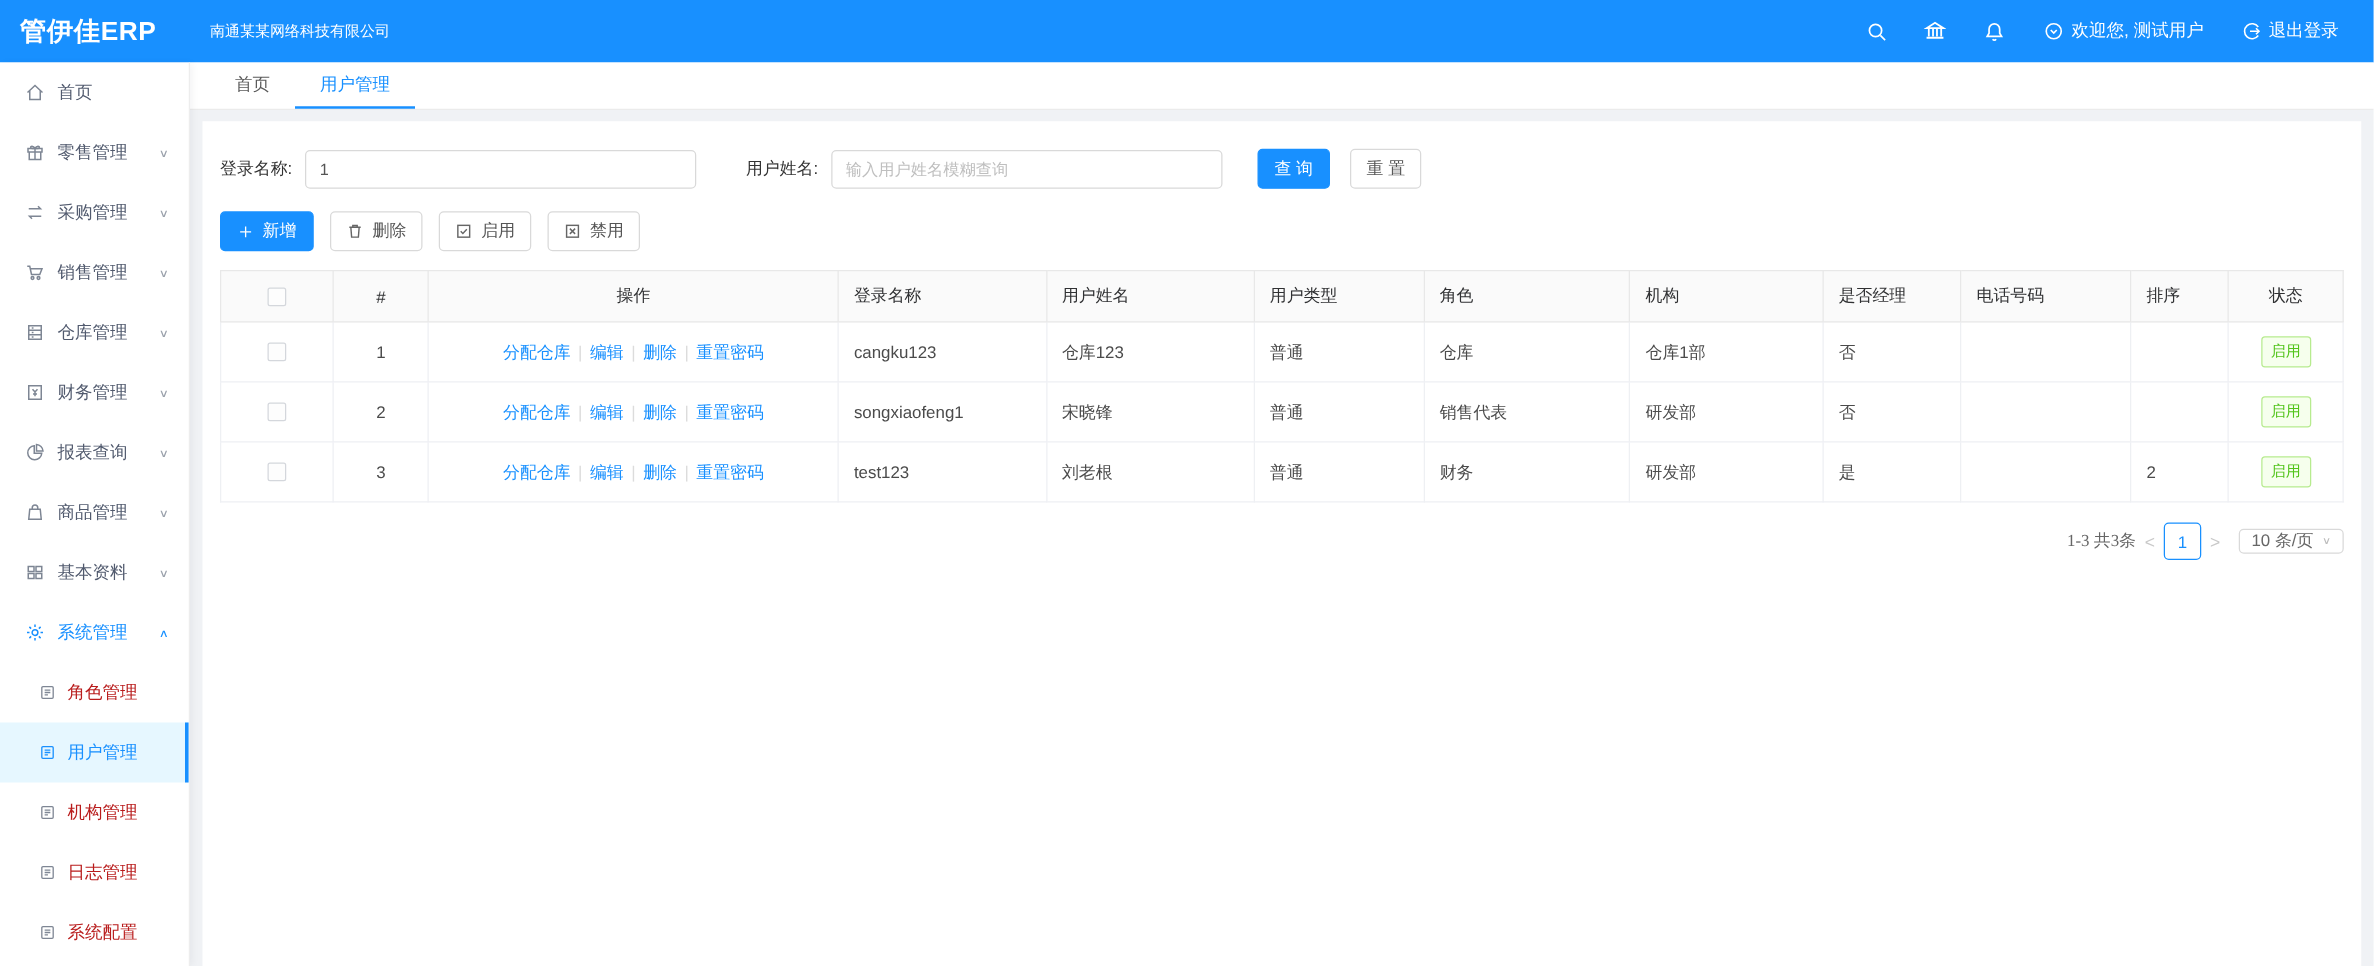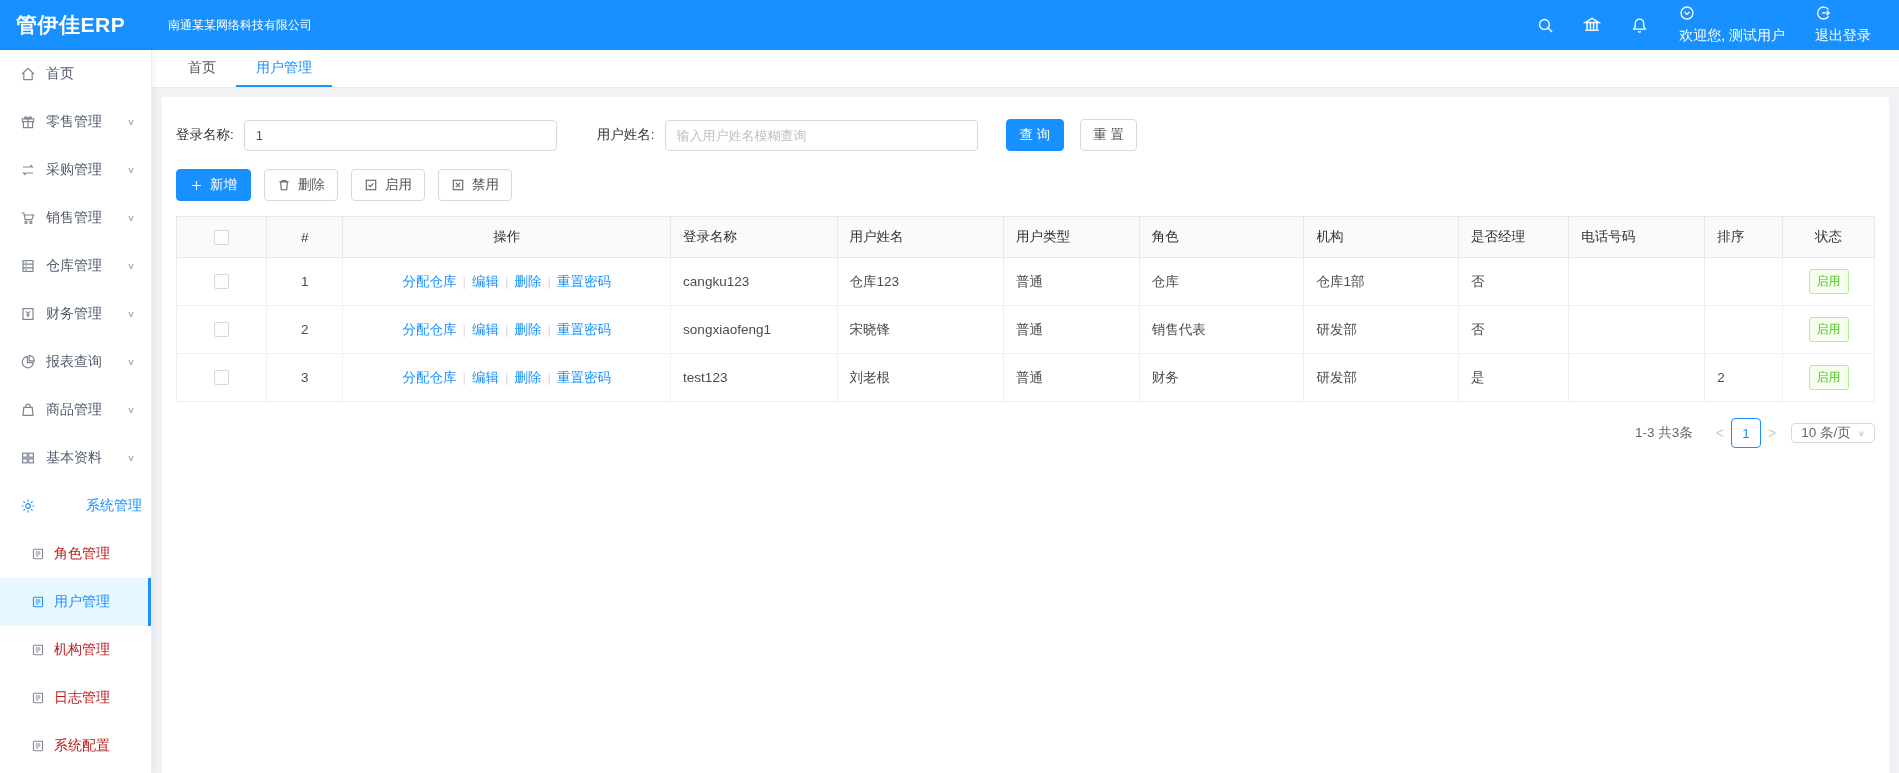--- a/index.html
+++ b/index.html
@@ -7,33 +7,33 @@
   body { font-family:"Liberation Sans","DejaVu Sans",sans-serif; background:#fff; color:#333; }
   .app { width:1899px; height:773px; display:flex; flex-direction:column; }
 
   
   .topbar { flex:0 0 50px; background:#1890ff; display:flex; align-items:center; }
   .logo { width:152px; padding-left:16px; font-size:21px; font-weight:bold; color:#fff; white-space:nowrap; letter-spacing:.5px; }
   .company { margin-left:16px; font-size:12px; color:#fff; font-weight:500; }
   .topbar-right { margin-left:auto; display:flex; align-items:center; padding-right:28px; color:#fff; font-size:14px; }
   .tb-icon { display:flex; align-items:center; justify-content:center; width:20px; height:20px; margin-left:27px; cursor:pointer; }
   .tb-icon svg { stroke:#fff; fill:none; stroke-width:1.3; }
-  .tb-group { display:flex; gap:6px; margin-left:30px; cursor:pointer; white-space:nowrap;flex-direction:column; }
+  .tb-group { display:flex; align-items:center; gap:6px; margin-left:30px; cursor:pointer; white-space:nowrap; }
   .tb-group svg { stroke:#fff; fill:none; stroke-width:1.3; }
 
   
   .body { flex:1; display:flex; min-height:0; }
 
   
   aside { flex:0 0 152px; background:#fff; border-right:1px solid #ededed; box-shadow:2px 0 6px rgba(0,21,41,.05); overflow:hidden; z-index:2; }
   .menu-item { height:48px; display:flex; align-items:center; padding:0 16px 0 20px; font-size:14px; color:#515a6e; cursor:pointer; white-space:nowrap; }
   .menu-item svg { stroke:#7e8694; fill:none; stroke-width:1.2; flex:0 0 16px; }
   .mi-label { margin-left:10px; flex:1; }
   .chev { color:#9aa1ab; font-size:11px; transform:scaleY(.8); }
-  .menu-item.active-parent { color:#1890ff;gap:40px; }
+  .menu-item.active-parent { color:#1890ff; }
   .menu-item.active-parent svg { stroke:#1890ff; }
   .menu-item.active-parent .chev { color:#1890ff; }
   .submenu-item { height:48px; display:flex; align-items:center; padding:0 10px 0 31px; font-size:14px; color:#b91c1c; cursor:pointer; white-space:nowrap; }
   .submenu-item svg { stroke:#7e8694; fill:none; stroke-width:1.2; flex:0 0 14px; }
   .submenu-item .mi-label { margin-left:9px; }
   .submenu-item.active { background:#e6f7ff; color:#1890ff; border-right:3px solid #1890ff; }
   .submenu-item.active svg { stroke:#1890ff; }
 
   
   main { flex:1; display:flex; flex-direction:column; min-width:0; }
@@ -68,21 +68,21 @@
   td { height:48px; color:#4b4b4b; border:1px solid #eef0f3; border-top:none; padding:0 12px; text-align:left; overflow:hidden; white-space:nowrap; }
   th.ctr, td.ctr { text-align:center; padding:0 4px; }
   .checkbox { display:inline-block; width:15px; height:15px; border:1px solid #d4d7dc; border-radius:2px; background:#fdfdfd; vertical-align:middle; cursor:pointer; }
   .op-links { white-space:nowrap; }
   .link { color:#1890ff; text-decoration:none; cursor:pointer; }
   .sep { color:#dcdcdc; margin:0 6px; }
   .badge { display:inline-block; min-width:38px; padding:3px 7px; border:1px solid #b7eb8f; color:#52c41a; background:#f6ffed; border-radius:3px; font-size:12px; text-align:center; }
 
   
   .pager { display:flex; justify-content:flex-end; align-items:center; margin-top:16px; font-size:13.5px; color:#666; }
-  .pager-total { margin-right:16px; }
+  .pager-total { margin-right:0;font-family:Liberation Serif, serif; }
   .pg-arrow { color:#c9c9c9; font-size:14px; padding:0 7px; cursor:pointer; user-select:none; }
   .pg-current { width:30px; height:30px; border:1px solid #1890ff; border-radius:4px; color:#1890ff; background:#fff; display:flex; align-items:center; justify-content:center; cursor:pointer; }
   .pg-size { height:20px; border:1px solid #d9d9d9; border-radius:4px; background:#fff; display:flex; align-items:center; gap:7px; padding:0 9px; margin-left:8px; color:#666; cursor:pointer; }
   .pg-size .chev { font-size:10px; color:#bbb; }
 </style>
 </head>
 <body>
 
 <div class="app">
 

